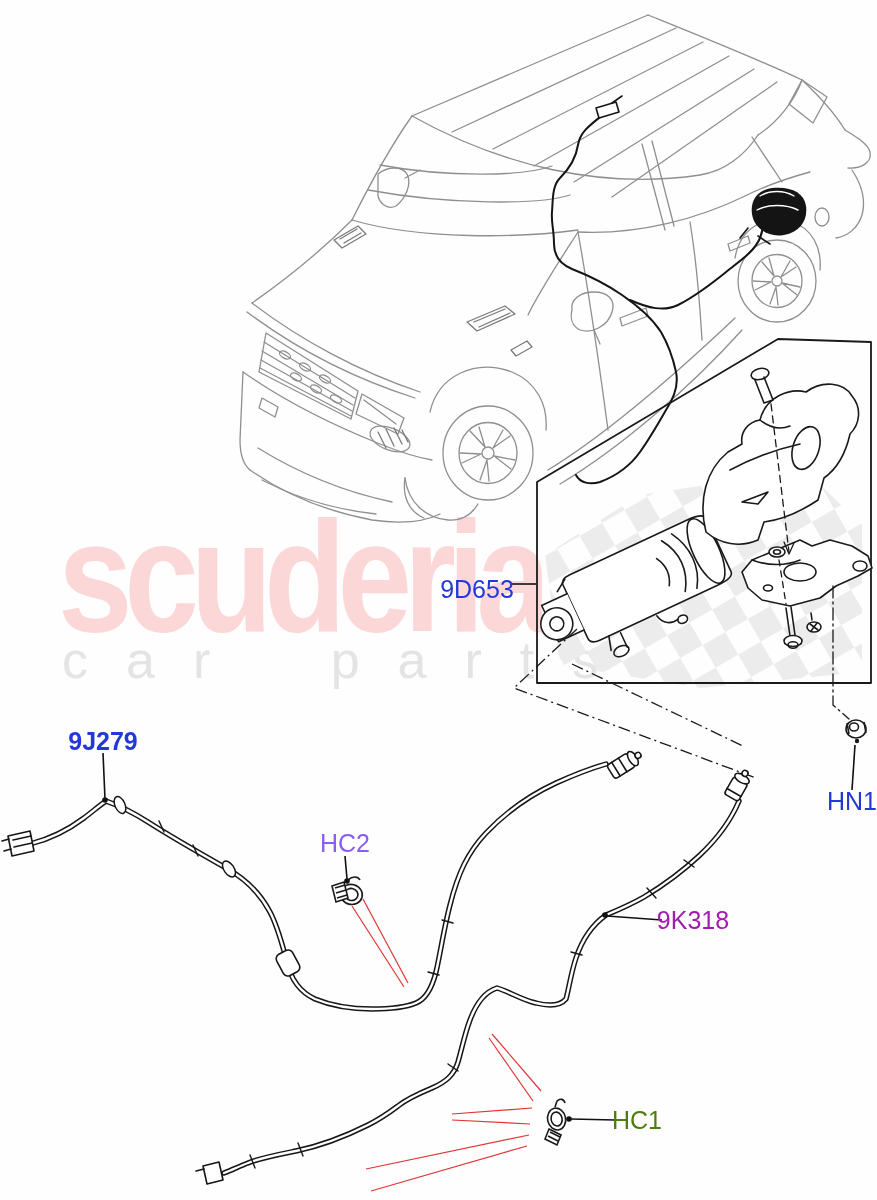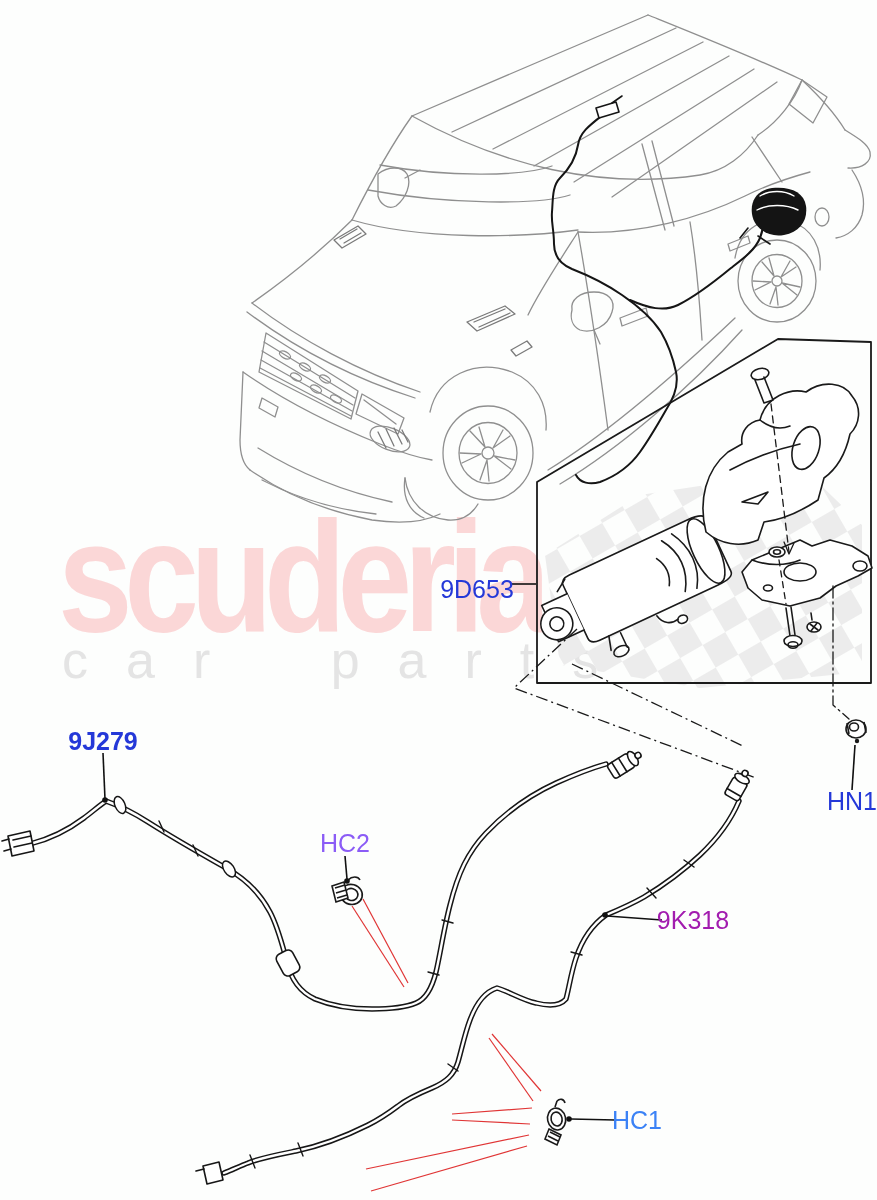--- a/index.html
+++ b/index.html
@@ -310,15 +310,15 @@
       <path d="M615,1120 L571,1119"></path>
         <circle cx="569" cy="1119" r="2.8" fill="#111111" stroke="none"></circle>
     </g>
   </svg>
 
   <div class="part-label" style="left:477px;top:589px;color:#2438d8;">9D653</div>
   <div class="part-label" style="left:103px;top:741px;color:#2438d8;font-weight:bold;">9J279</div>
   <div class="part-label" style="left:345px;top:843px;color:#8b5cf6;">HC2</div>
   <div class="part-label" style="left:852px;top:801px;color:#2438d8;">HN1</div>
   <div class="part-label" style="left:693px;top:920px;color:#a21caf;">9K318</div>
-  <div class="part-label" style="left:637px;top:1120px;color:#3b82f6;">HC1</div>
+  <div class="part-label" style="left:637px;top:1120px;color:#4d7c0f;">HC1</div>
 
 </div>
 
 </body></html>

